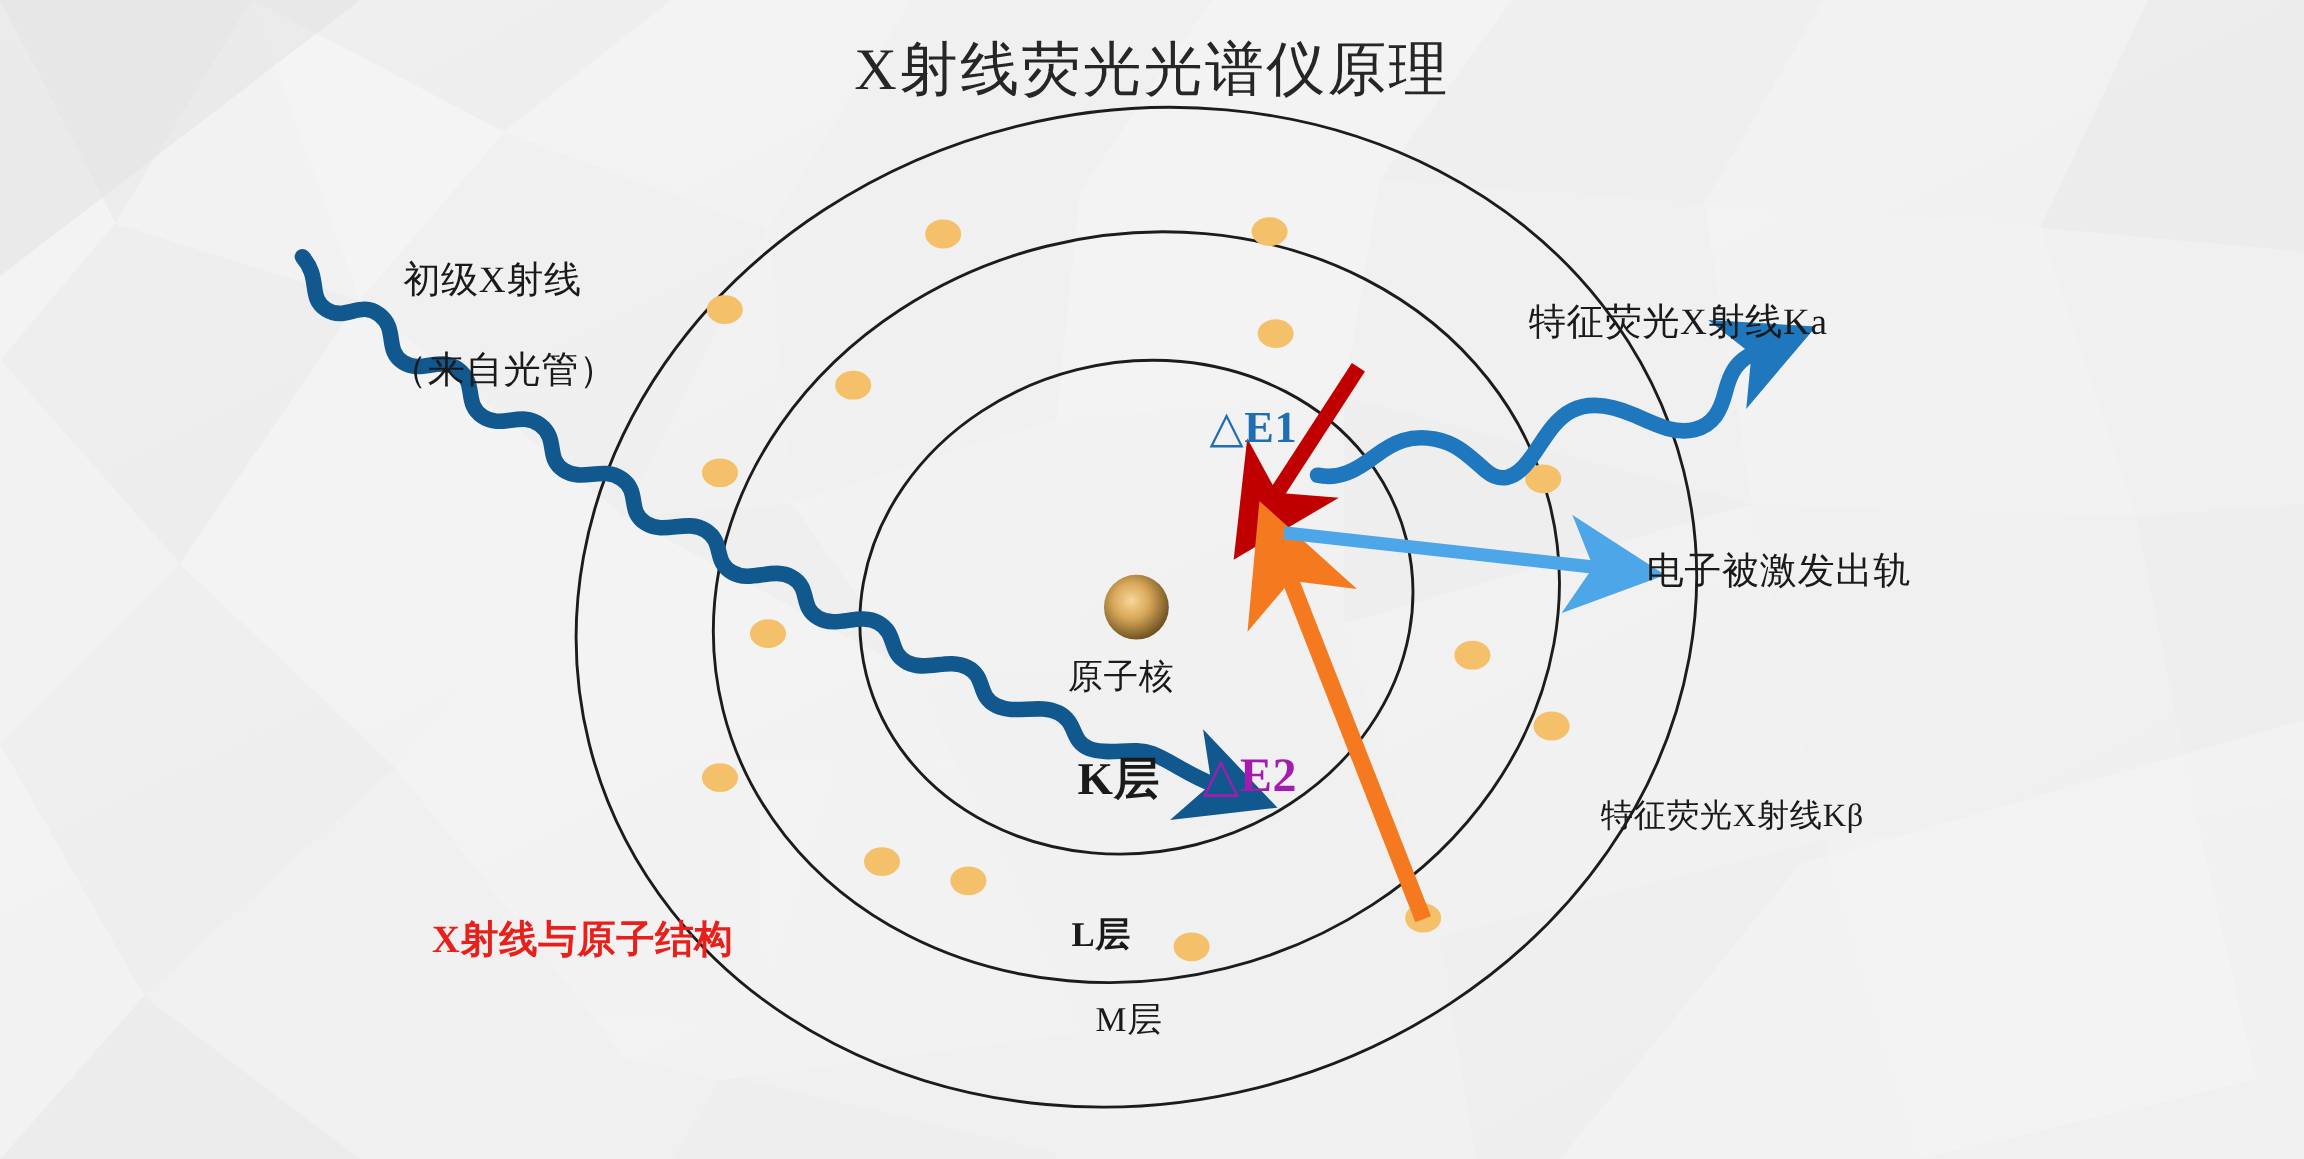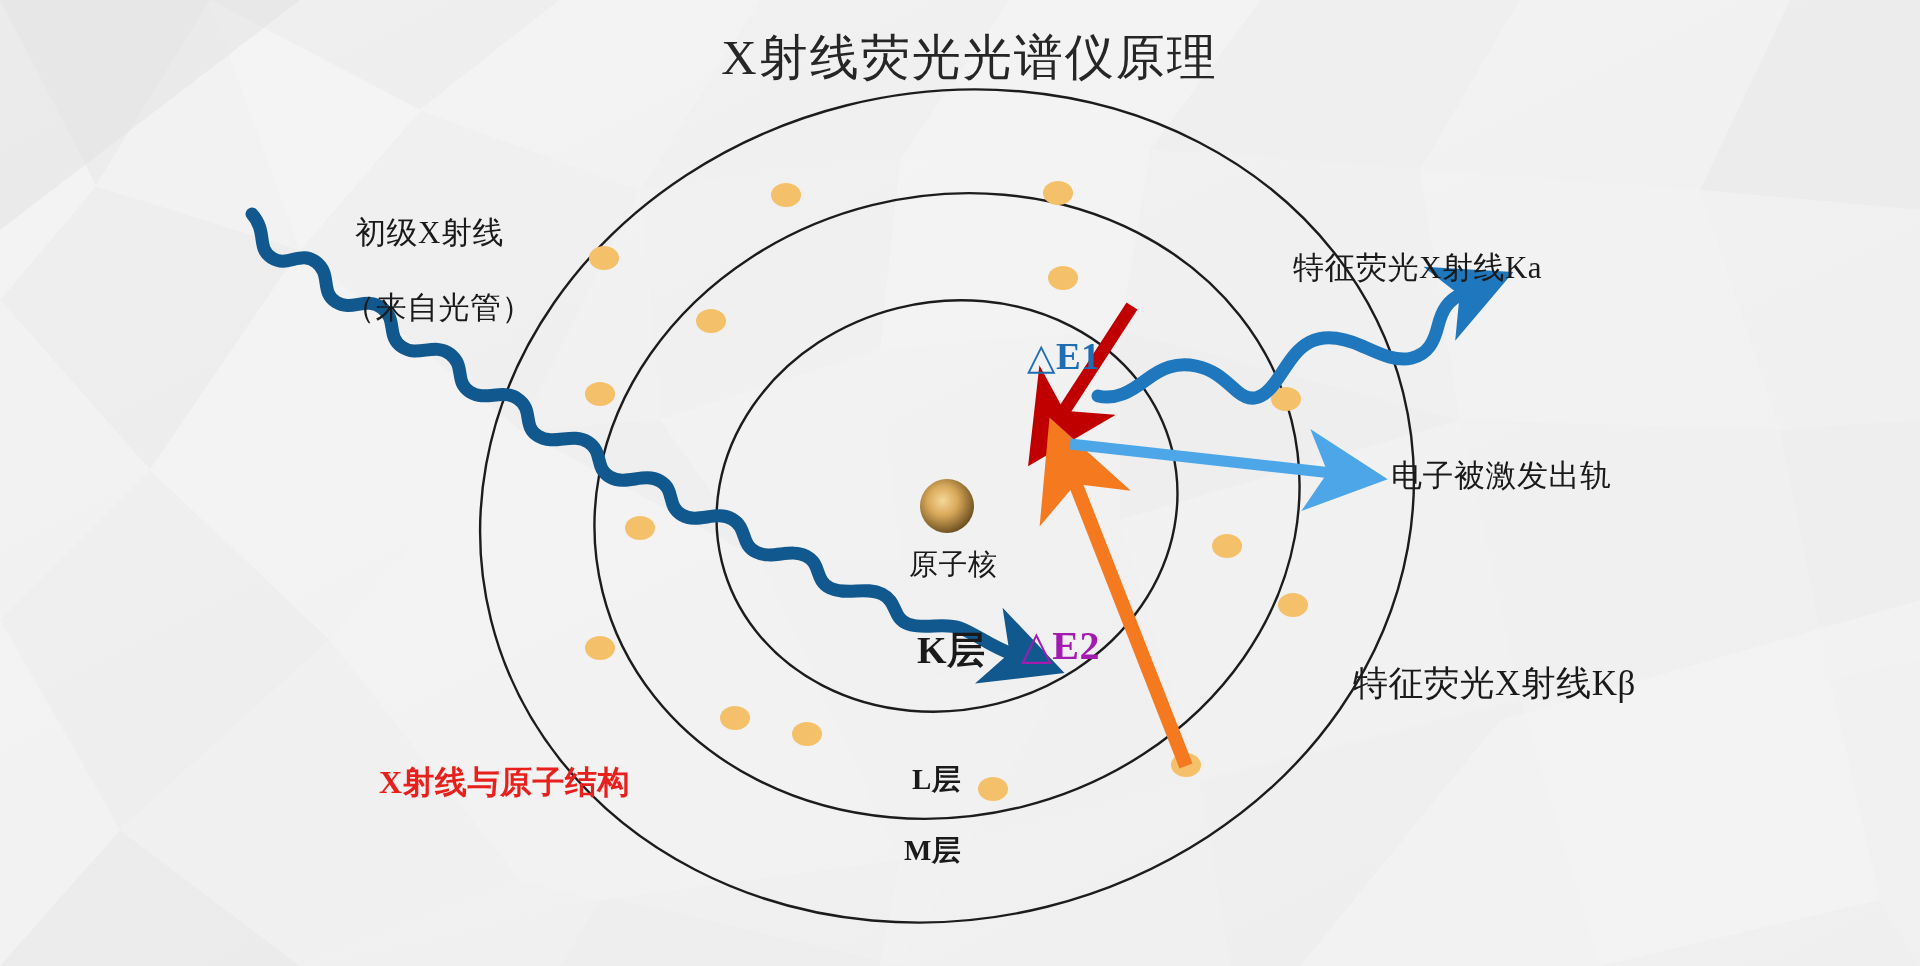--- a/index.html
+++ b/index.html
@@ -29,46 +29,45 @@
     width: 1920px;
     height: 966px;
   }
   
   .lbl {
     position: absolute;
     color: #1a1a1a;
     white-space: pre;
     line-height: 1.22;
     letter-spacing: 0.5px;
-    padding-left: 19px;
   }
   .title {
     left: 0; right: 0;
     top: 28px;
     text-align: center;
     font-size: 49px;
     font-weight: 400;
     color: #262626;
     letter-spacing: 2px;
   }
   .primary-ray {
     left: 303px; top: 176px;
     font-size: 31px;
     text-align: left;
   }
   .primary-ray .l2 { display:block; margin-left: 22px; text-align: right; }
   .ka-label   { left: 1274px; top: 249px;  font-size: 31px; }
-  .kb-label   { left: 1334px; top: 663px;  font-size: 35px; }
+  .kb-label   { left: 1334px; top: 663px;  font-size: 27px; }
   .ejected    { left: 1372px; top: 457px;  font-size: 31px; }
   .de1 { left: 1008px; top: 334px; font-size: 37px; font-weight: 700; color: #1f6eb4; }
   .de2 { left: 1002px; top: 622px; font-size: 40px; font-weight: 700; color: #a21caf; }
   .nucleus-label { left: 890px; top: 547px; font-size: 29px; }
   .k-shell { left: 898px; top: 627px; font-size: 38px; font-weight: 700; }
   .l-shell { left: 893px; top: 762px; font-size: 29px; font-weight: 700; }
-  .m-shell { left: 885px; top: 833px; font-size: 29px; font-weight: 700; }
+  .m-shell { left: 913px; top: 833px; font-size: 29px; font-weight: 400; }
   .caption-red {
     left: 360px; top: 763px;
     font-size: 32px; font-weight: 700;
     color: #e8201c;
   }
 </style>
 </head>
 <body>
 
 <div id="stage">

